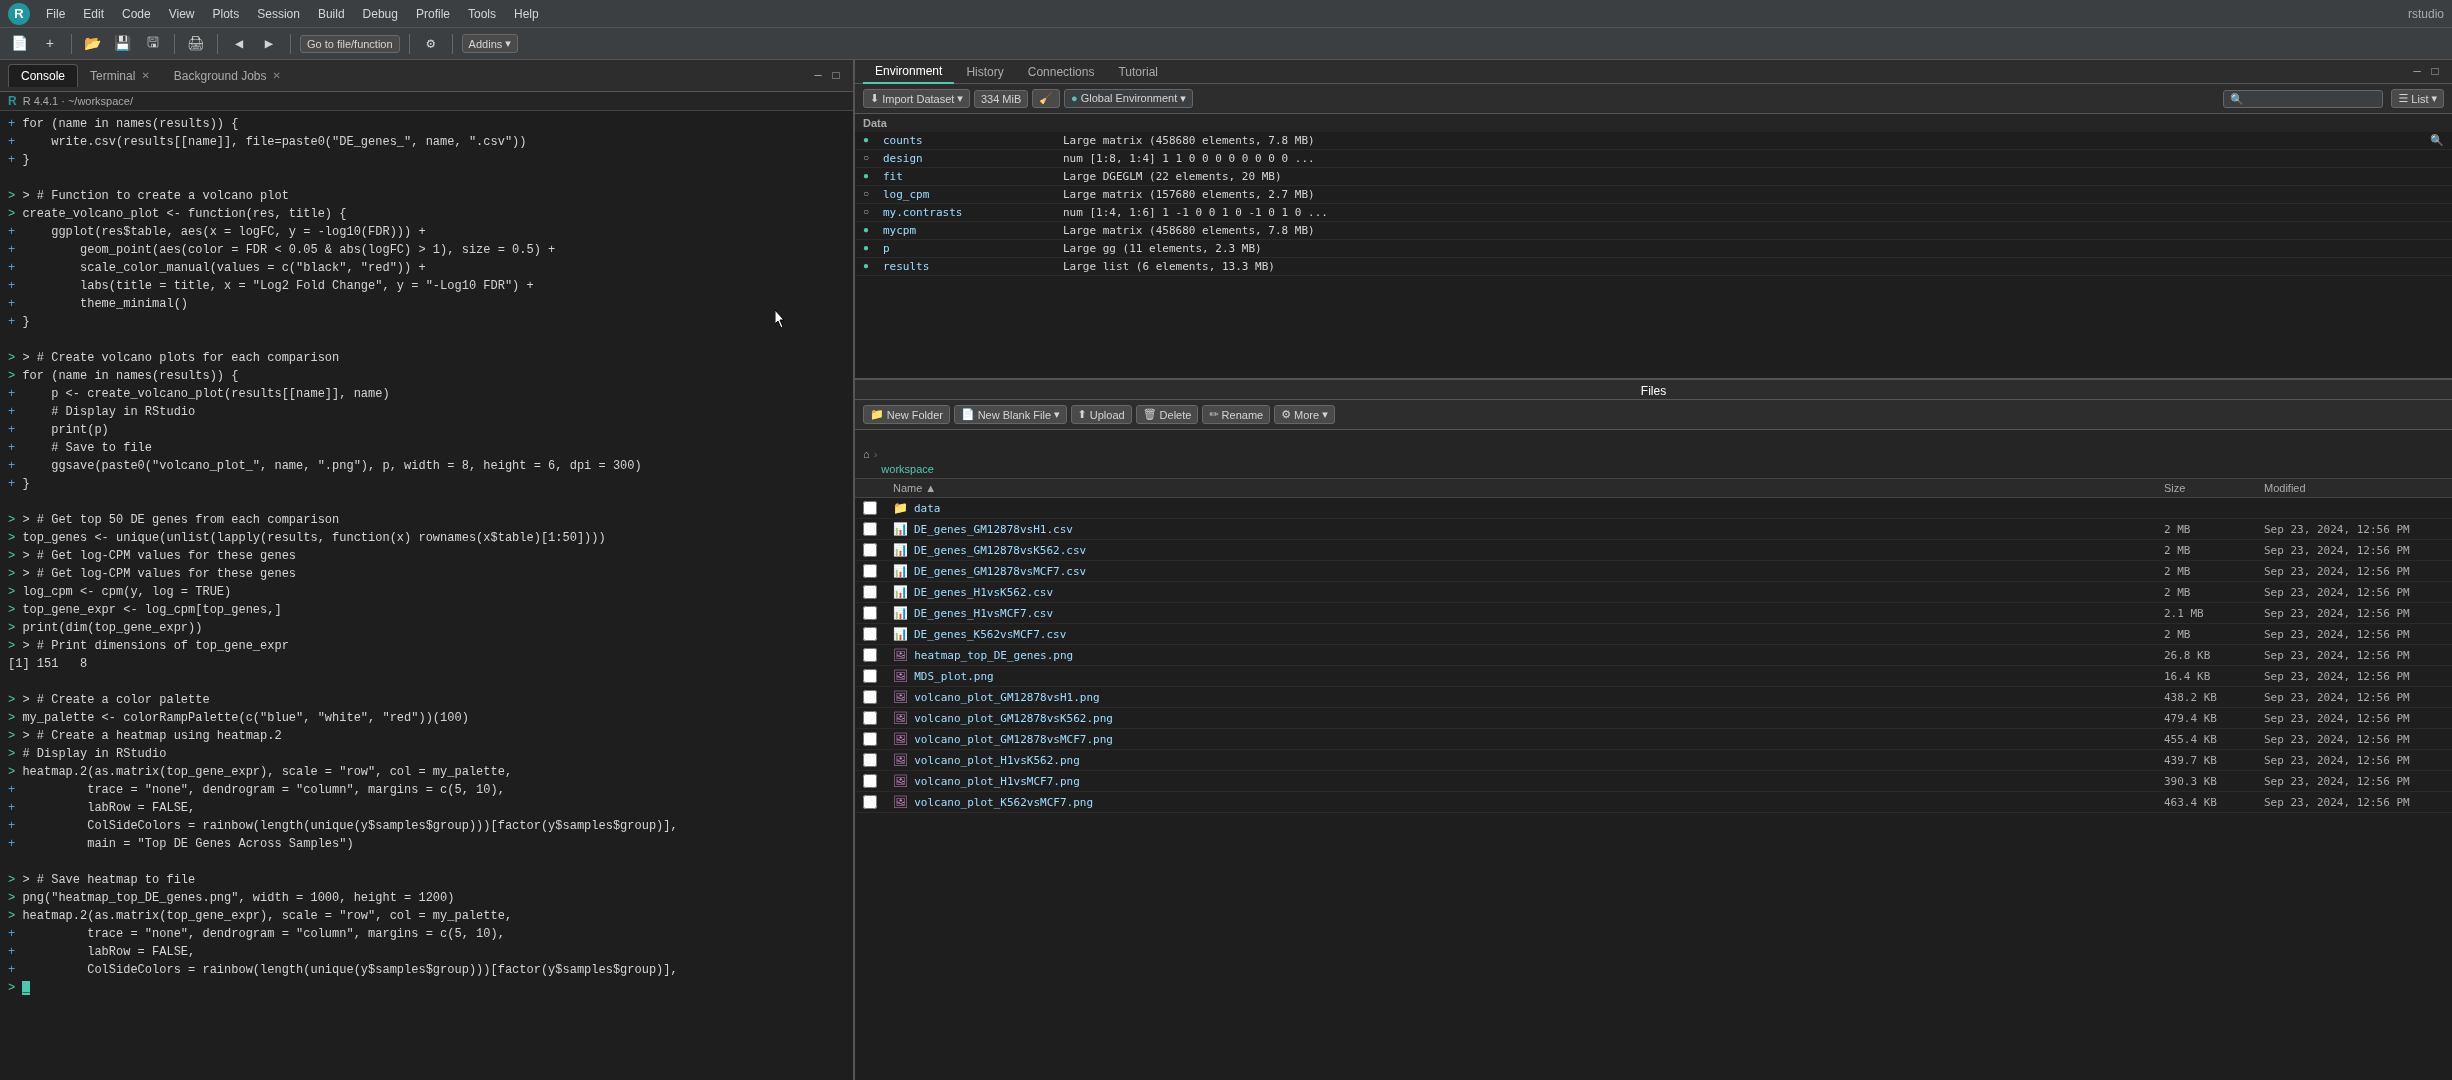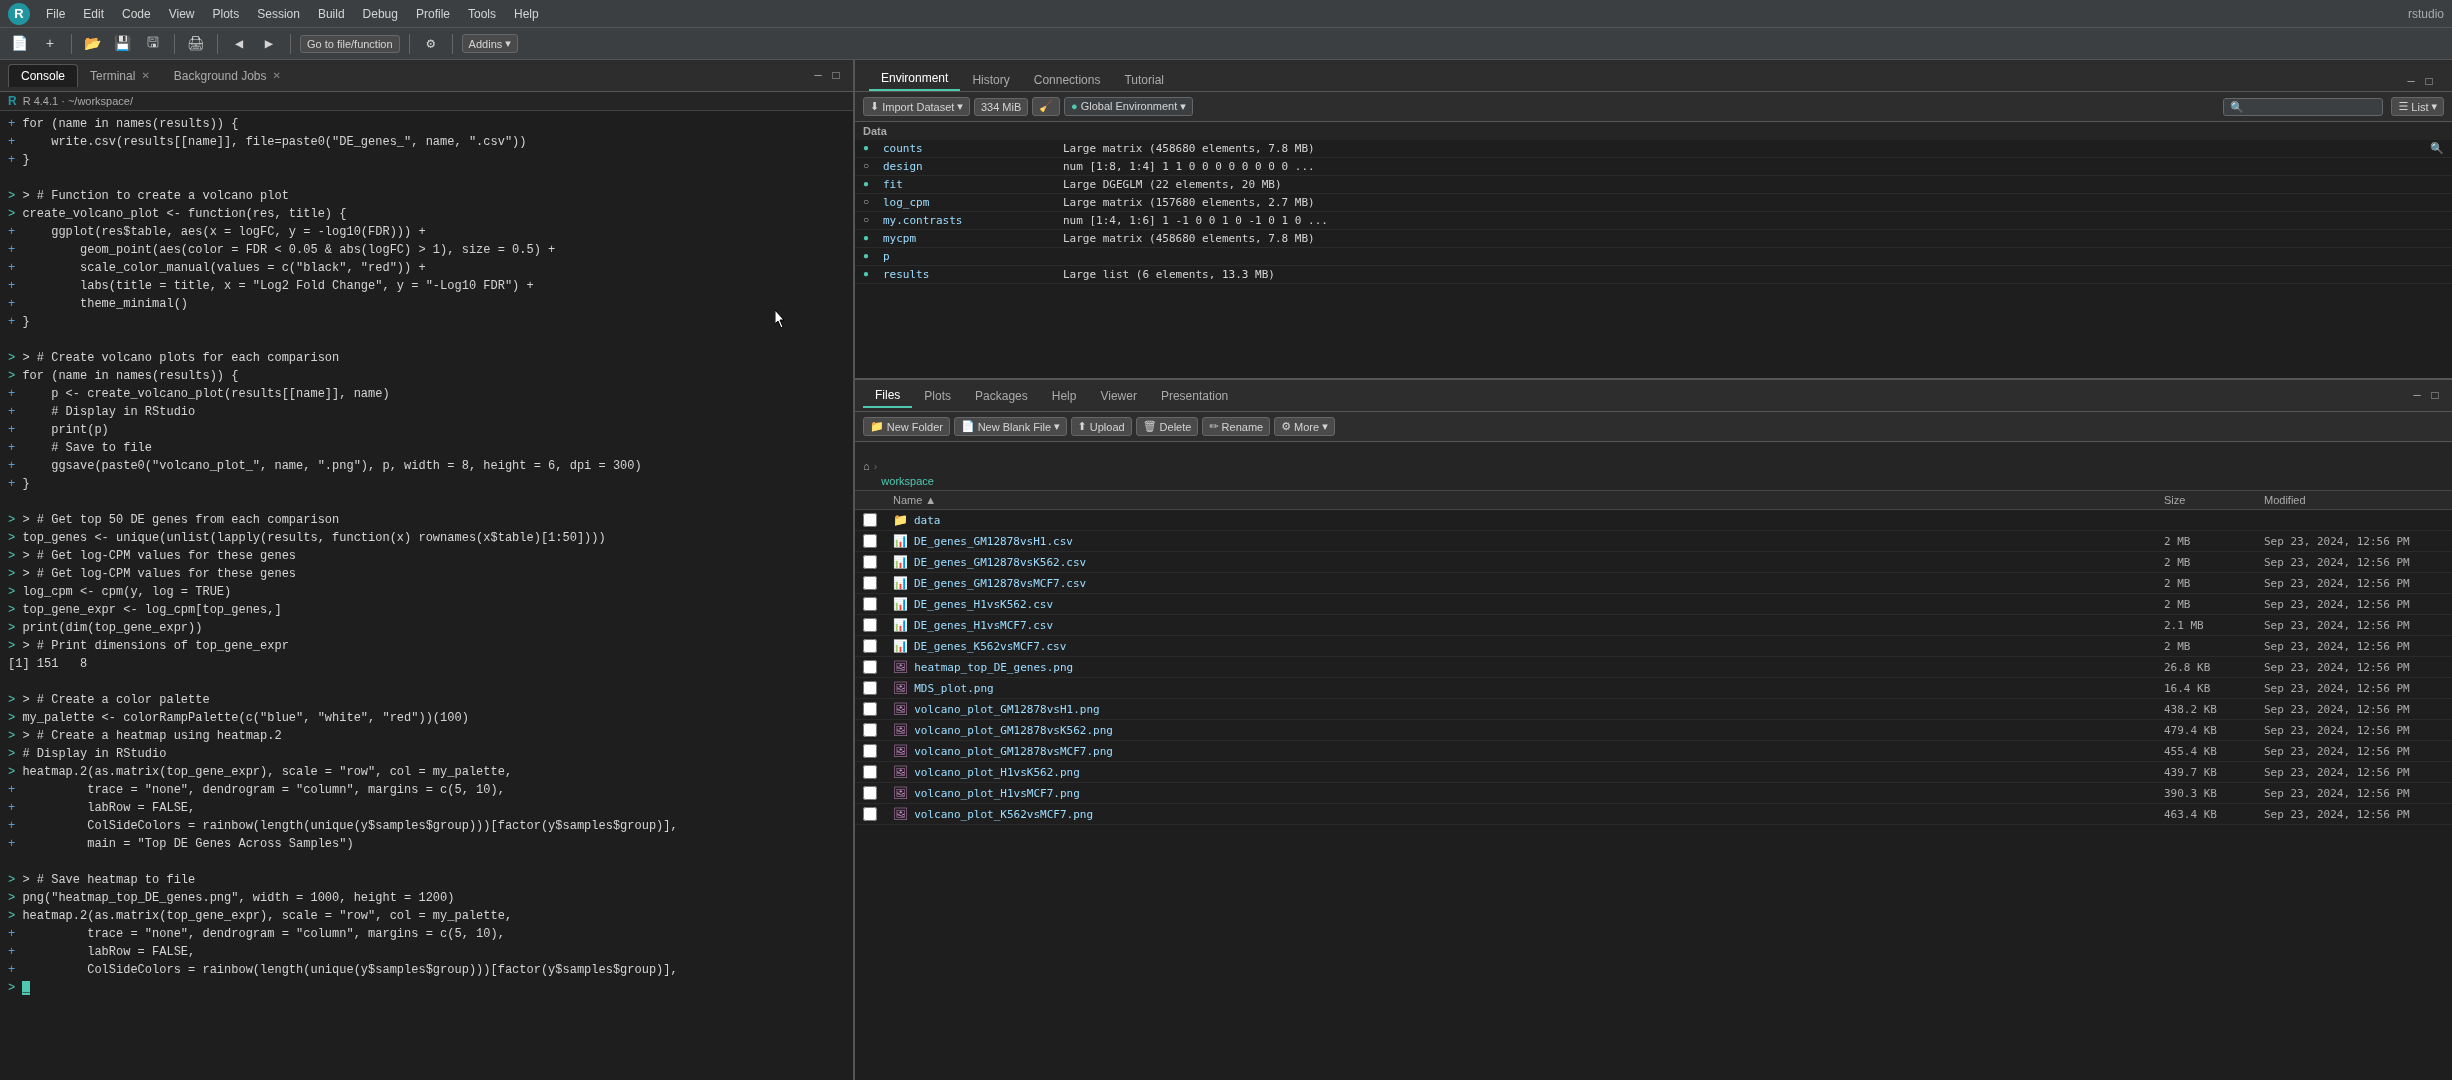--- a/index.html
+++ b/index.html
@@ -164,25 +164,25 @@
     .env-panel {
       height: 320px;
       flex-shrink: 0;
       display: flex;
       flex-direction: column;
       border-bottom: 2px solid #555;
     }
 
     .env-tab-bar {
       display: flex;
-      align-items: flex-end;
+      align-items: center;
       background: #2d2d2d;
-      height: 32px;
+      height: 24px;
       border-bottom: 1px solid #555;
-      padding: 0 14px;
+      padding: 0 8px;
       flex-shrink: 0;
     }
     .env-tab {
       padding: 4px 12px;
       cursor: pointer;
       font-family: sans-serif;
       font-size: 12px;
       color: #aaa;
     }
     .env-tab.active {
@@ -264,24 +264,25 @@
     
     .files-panel {
       flex: 1;
       display: flex;
       flex-direction: column;
     }
     .files-tab-bar {
       display: flex;
       align-items: center;
       background: #2d2d2d;
-      height: 32px;
+      height: 20px;
       border-bottom: 1px solid #555;
       padding: 0 8px;
       flex-shrink: 0;
+      flex-direction: column;
     }
     .files-tab {
       padding: 4px 12px;
       cursor: pointer;
       font-family: sans-serif;
       font-size: 12px;
       color: #aaa;
     }
     .files-tab.active {
       color: #fff;
@@ -580,20 +581,21 @@
   </div>
           <div class="env-row">
     <span class="env-icon" style="color:#4ec9b0">●</span>
     <span class="env-name">mycpm</span>
     <span class="env-value">Large matrix (458680 elements,  7.8 MB)</span>
     <span class="env-zoom"></span>
   </div>
           <div class="env-row">
     <span class="env-icon" style="color:#4ec9b0">●</span>
     <span class="env-name">p</span>
+    <span class="env-value">Large gg (11 elements,  2.3 MB)</span>
     <span class="env-zoom"></span>
   </div>
           <div class="env-row">
     <span class="env-icon" style="color:#4ec9b0">●</span>
     <span class="env-name">results</span>
     <span class="env-value">Large list (6 elements,  13.3 MB)</span>
     <span class="env-zoom"></span>
   </div>
         </div>
     </div>

